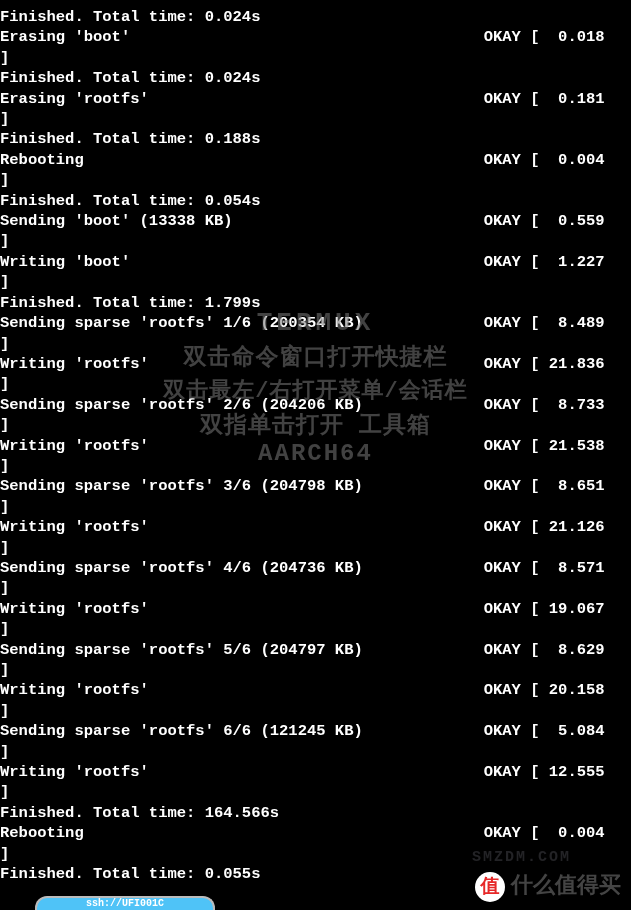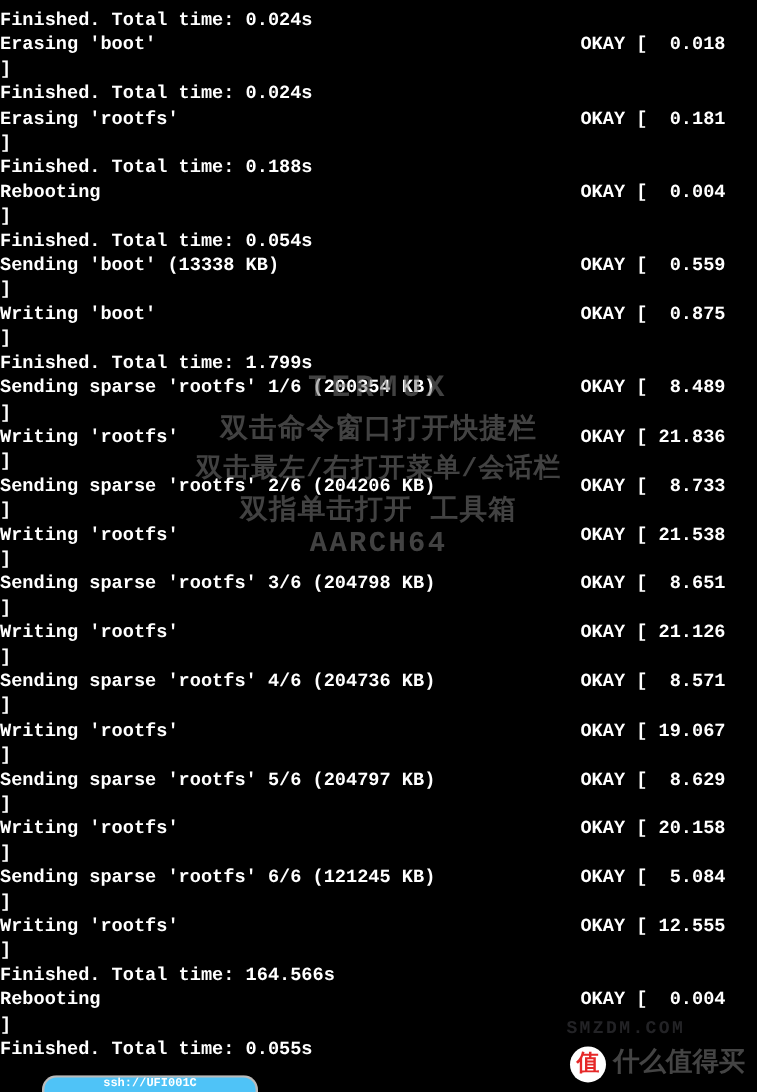--- a/index.html
+++ b/index.html
@@ -95,21 +95,21 @@
     <div class="line">]</div>
     <div class="line">Finished. Total time: 0.024s</div>
     <div class="line">Erasing 'rootfs'                                    OKAY [  0.181</div>
     <div class="line">]</div>
     <div class="line">Finished. Total time: 0.188s</div>
     <div class="line">Rebooting                                           OKAY [  0.004</div>
     <div class="line">]</div>
     <div class="line">Finished. Total time: 0.054s</div>
     <div class="line">Sending 'boot' (13338 KB)                           OKAY [  0.559</div>
     <div class="line">]</div>
-    <div class="line">Writing 'boot'                                      OKAY [  0.875</div>
+    <div class="line">Writing 'boot'                                      OKAY [  1.227</div>
     <div class="line">]</div>
     <div class="line">Finished. Total time: 1.799s</div>
     <div class="line">Sending sparse 'rootfs' 1/6 (200354 KB)             OKAY [  8.489</div>
     <div class="line">]</div>
     <div class="line">Writing 'rootfs'                                    OKAY [ 21.836</div>
     <div class="line">]</div>
     <div class="line">Sending sparse 'rootfs' 2/6 (204206 KB)             OKAY [  8.733</div>
     <div class="line">]</div>
     <div class="line">Writing 'rootfs'                                    OKAY [ 21.538</div>
     <div class="line">]</div>

